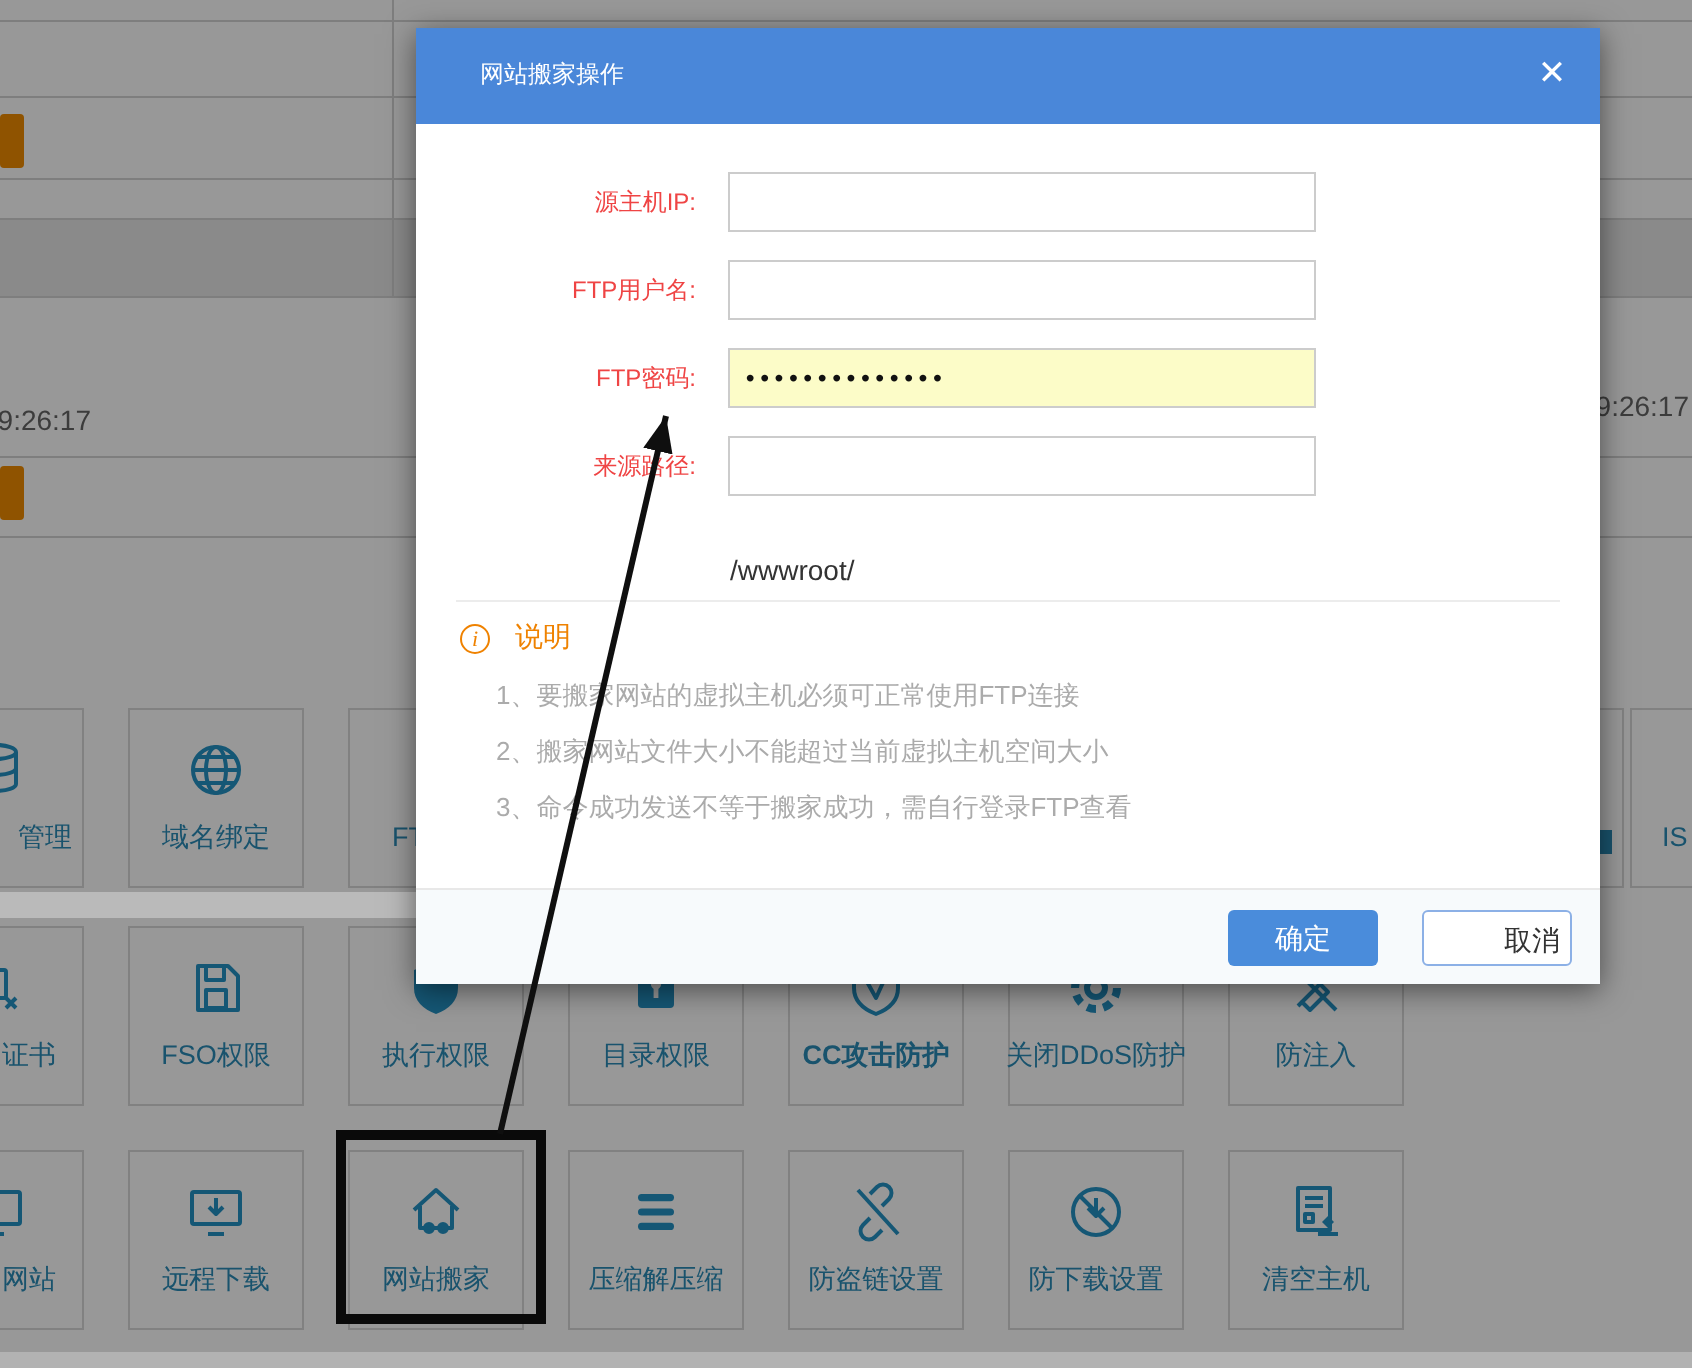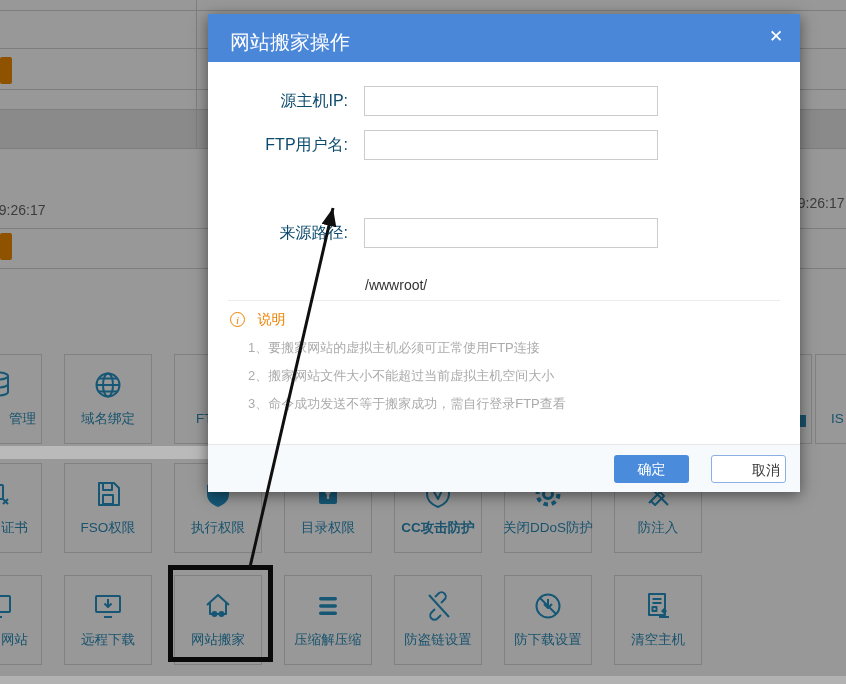--- a/index.html
+++ b/index.html
@@ -25,25 +25,25 @@
   [data-name="tile-ssl-cert"]  .tile-label{justify-content:flex-start;padding-left:46px;}
   [data-name="tile-website"]   .tile-label{justify-content:flex-start;padding-left:46px;}
   .label-frag{position:absolute;left:799px;top:415px;width:7px;height:12px;background:#2b8cb8;}
   
   .dim{position:absolute;inset:0;background:rgba(0,0,0,0.405);z-index:5;}
   .lightstrip{position:absolute;z-index:6;}
   
   .modal{position:absolute;left:208px;top:14px;width:592px;height:478px;background:#fff;z-index:10;
          box-shadow:0 3px 14px rgba(0,0,0,0.5);}
   .modal-header{position:relative;height:48px;background:#4a87d9;}
-  .modal-title{position:absolute;left:22px;top:15px;font-size:20px;color:#fff;text-align:center;}
+  .modal-title{position:absolute;left:32px;top:15px;font-size:12px;color:#fff;text-align:center;}
   .modal-close{position:absolute;right:14px;top:13px;width:20px;height:20px;color:#fff;font-size:17px;
          font-weight:bold;line-height:20px;text-align:center;cursor:pointer;}
   .form-row{position:absolute;left:0;width:100%;height:30px;}
-  .form-label{position:absolute;left:0;width:140px;text-align:right;font-size:16px;color:#0c4a6e;line-height:30px;}
+  .form-label{position:absolute;left:0;width:140px;text-align:right;font-size:12px;color:#ef4444;line-height:30px;}
   .form-input{position:absolute;left:156px;top:0;width:294px;height:30px;box-sizing:border-box;
          border:1px solid #ccc;background:#fff;font-size:14px;padding:0 8px;outline:none;}
   .form-input.pwd{background:#fcfcc8;font-size:12px;font-weight:bold;letter-spacing:3px;color:#111;}
   .static-val{position:absolute;left:157px;font-size:14px;color:#333;line-height:30px;}
   .divider{position:absolute;left:20px;right:20px;top:286px;height:1px;background:#ececec;}
   .note-head{position:absolute;left:22px;top:296px;height:18px;}
   .info-icon{display:inline-block;width:15px;height:15px;border:1.5px solid #ef8200;border-radius:50%;
          color:#ef8200;font-size:11px;line-height:15px;text-align:center;font-style:italic;
          font-family:"Liberation Serif","DejaVu Serif",serif;vertical-align:middle;box-sizing:border-box;}
   .note-title{display:inline-block;margin-left:8px;font-size:14px;color:#ef8200;vertical-align:middle;}
@@ -280,20 +280,24 @@
     </div>
 
     <div class="form-row" style="top:72px" data-name="source-ip-row">
       <div class="form-label" data-name="source-ip-label">源主机IP:</div>
       <input class="form-input" type="text" data-name="source-ip-input" value="" style="">
     </div>
     <div class="form-row" style="top:116px" data-name="ftp-user-row">
       <div class="form-label" data-name="ftp-user-label">FTP用户名:</div>
       <input class="form-input" type="text" data-name="ftp-user-input" value="" style="">
     </div>
+    <div class="form-row" style="top:160px" data-name="ftp-password-row">
+      <div class="form-label" data-name="ftp-password-label">FTP密码:</div>
+      <input class="form-input pwd" type="text" data-name="ftp-password-input" value="••••••••••••••" style="">
+    </div>
     <div class="form-row" style="top:204px" data-name="source-path-row">
       <div class="form-label" data-name="source-path-label">来源路径:</div>
       <input class="form-input" type="text" data-name="source-path-input" value="" style="">
     </div>
     <div class="form-row" style="top:256px" data-name="target-path-row">
       <div class="static-val" data-name="target-path-value">/wwwroot/</div>
     </div>
 
     <div class="divider" data-name="section-divider"></div>
 

